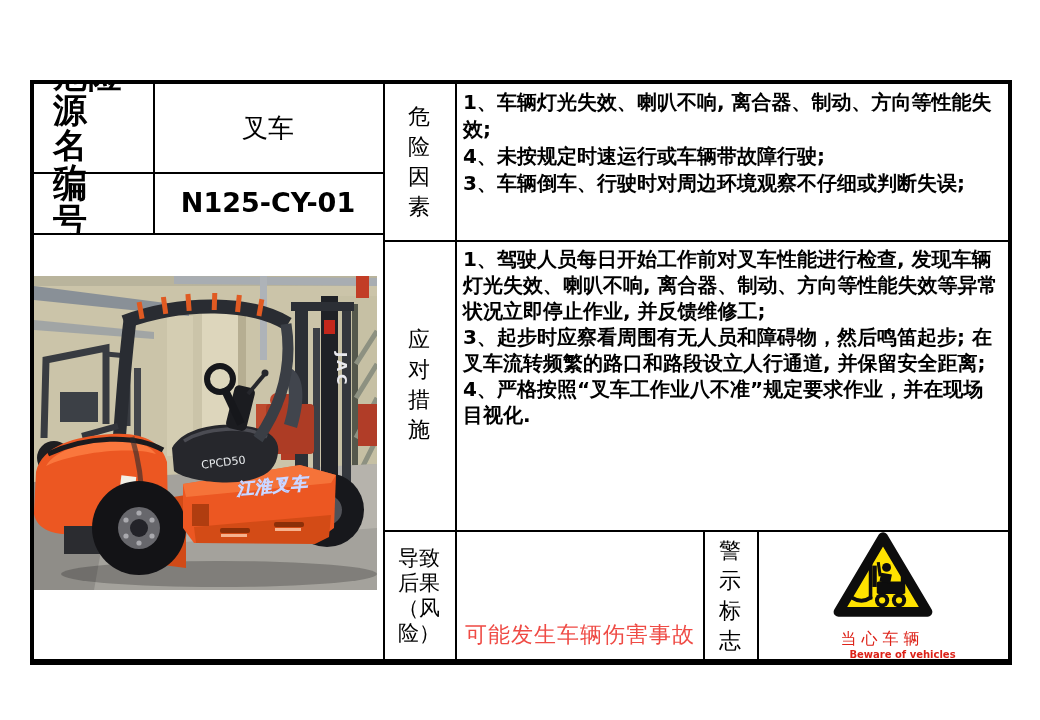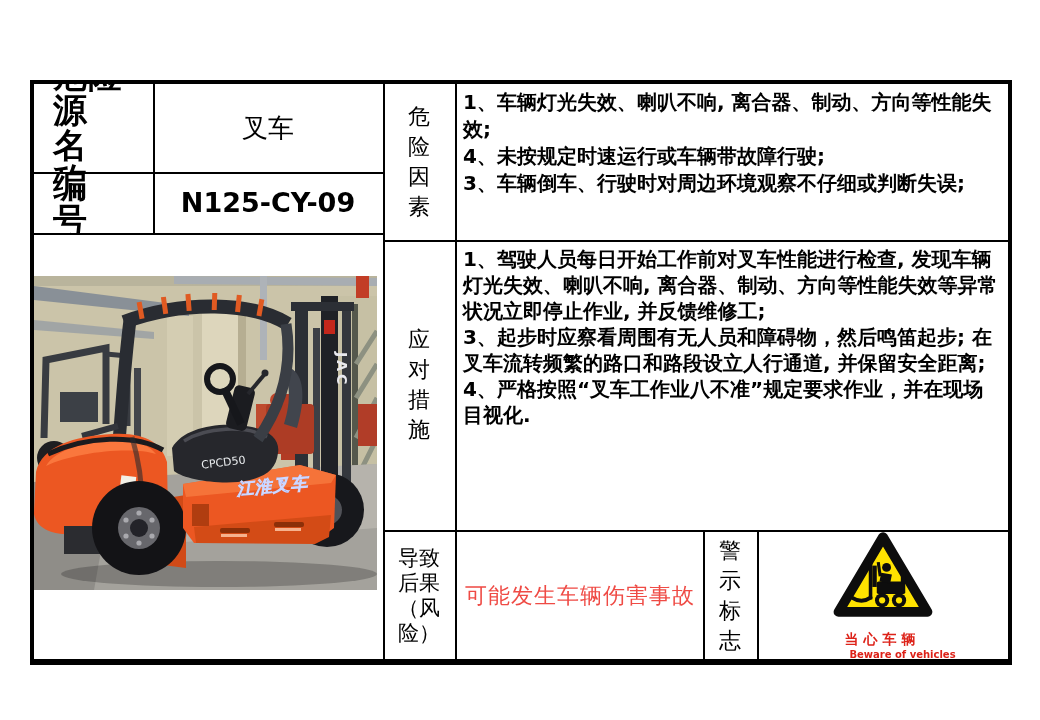--- a/index.html
+++ b/index.html
@@ -29,21 +29,21 @@
         font-size:20px;line-height:27px;word-break:break-all;}
   .ms-label{left:349px;top:156px;width:72px;height:290px;}
   .ms-content{left:421px;top:156px;width:553px;height:290px;padding:6px 6px 0 8px;
         font-size:20px;line-height:26px;word-break:break-all;}
   .cons-label{left:349px;top:446px;width:72px;height:131px;font-size:21px;line-height:25px;}
   .cons-value{left:421px;top:446px;width:248px;height:131px;display:flex;align-items:center;
         padding-left:10px;font-size:22px;letter-spacing:1px;}
   .warn-label{left:669px;top:446px;width:54px;height:131px;font-size:22px;line-height:30px;}
   .sign-cell{left:723px;top:446px;width:251px;height:131px;display:flex;flex-direction:column;
         align-items:center;justify-content:center;}
-  .sign-title{font-size:14px;font-weight:bold;letter-spacing:5px;line-height:20px;margin-top:10px;}
+  .sign-title{font-size:16px;font-weight:normal;letter-spacing:5px;line-height:20px;margin-top:10px;}
   .sign-sub{font-size:10px;font-weight:bold;line-height:12px;margin-left:40px;}
   .para{margin:0;font-weight:bold;}
 </style>
 </head>
 <body>
 
 <div class="page">
   <div class="hazard-table">
 
     <div class="line" style="left:119px;top:0;width:2px;height:149px;"></div>
@@ -55,21 +55,21 @@
     <div class="line" style="left:0;top:149px;width:351px;height:2px;"></div>
     <div class="line" style="left:349px;top:156px;width:625px;height:2px;"></div>
     <div class="line" style="left:349px;top:446px;width:625px;height:2px;"></div>
 
     <div class="cell hazard-name-label lbl-bold">
       <span>危险源</span>
       <span>名　称</span>
     </div>
     <div class="cell hazard-name-value">叉车</div>
     <div class="cell serial-label lbl-bold">编　号</div>
-    <div class="cell serial-value">N125-CY-09</div>
+    <div class="cell serial-value">N125-CY-01</div>
 
     <div class="cell photo-cell">
       <svg viewBox="0 0 343 314" width="343" height="314" xmlns="http://www.w3.org/2000/svg">
 
         <rect x="0" y="0" width="343" height="210" fill="#cbc4a9"></rect>
         <rect x="0" y="0" width="343" height="10" fill="#b9b49c"></rect>
         <polygon points="0,10 155,30 155,40 0,24" fill="#899097"></polygon>
         <polygon points="0,44 120,56 120,63 0,54" fill="#9aa0a5" opacity="0.85"></polygon>
         <polygon points="140,0 343,2 343,10 140,8" fill="#a8adb2"></polygon>
         <rect x="226" y="0" width="7" height="84" fill="#aeb3b8"></rect>
@@ -182,21 +182,21 @@
     <div class="cell ms-content">
       <p class="para">1、驾驶人员每日开始工作前对叉车性能进行检查, 发现车辆灯光失效、喇叭不响, 离合器、制动、方向等性能失效等异常状况立即停止作业, 并反馈维修工;</p>
       <p class="para">3、起步时应察看周围有无人员和障碍物，然后鸣笛起步; 在叉车流转频繁的路口和路段设立人行通道, 并保留安全距离;</p>
       <p class="para">4、严格按照“叉车工作业八不准”规定要求作业，并在现场目视化.</p>
     </div>
 
     <div class="cell v-label cons-label">导致
 后果
 （风
 险）</div>
-    <div class="cell cons-value" style="color:#ef4b45;">可能发生车辆伤害事故</div>
+    <div class="cell cons-value" style="color:#ef4b45;margin-top:39px;">可能发生车辆伤害事故</div>
     <div class="cell v-label warn-label">警
 示
 标
 志</div>
 
     <div class="cell sign-cell">
       <svg viewBox="0 0 112 100" width="112" height="92" xmlns="http://www.w3.org/2000/svg">
         <polygon points="56,8 106,92 6,92" fill="#ffe300" stroke="#0d0d0d" stroke-width="11" stroke-linejoin="round"></polygon>
         <g fill="#0d0d0d">
           <rect x="40" y="36" width="4" height="42"></rect>

